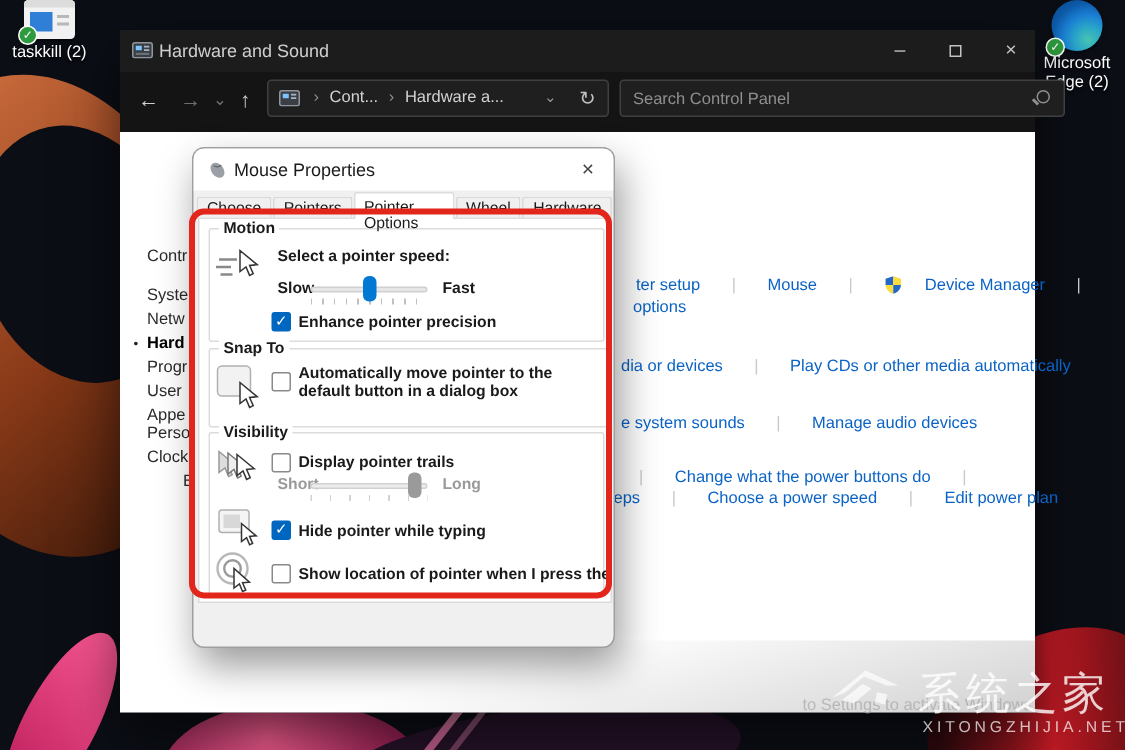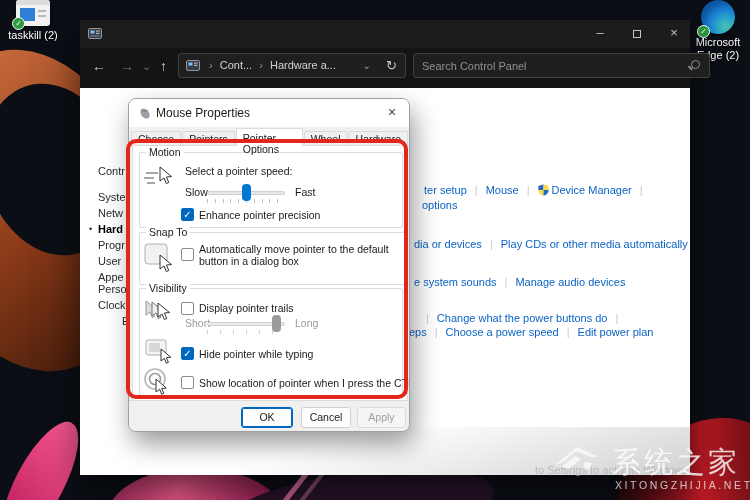--- a/index.html
+++ b/index.html
@@ -56,33 +56,33 @@
     border-radius:3px; color:#d2d2d2; font-size:11px; }
   .crumb-sep { color:#8f8f8f; padding:0 4px; }
   .cp-content { position:absolute; left:0; top:68px; right:0; bottom:0; background:#fff; }
   .cp-fade { position:absolute; left:0; right:0; bottom:0; height:48px;
     background:linear-gradient(165deg,rgba(0,0,0,0) 40%,rgba(0,0,0,.18) 100%); }
   .s-item { position:absolute; left:18px; font-size:11px; color:#2b2b2b; white-space:nowrap;text-align:center; }
   .s-item.active { font-weight:bold; color:#000; }
   .s-bullet { position:absolute; left:9px; font-size:9px; color:#222; }
   .lnk { font-size:11px; color:#0b63c5; text-decoration:none; white-space:nowrap; }
   .sep { font-size:11px; color:#c9c9c9; }
-  .lrow { position:absolute; display:flex; gap:8px; align-items:center; white-space:nowrap;padding-left:12px; }
+  .lrow { position:absolute; display:flex; gap:21px; align-items:center; white-space:nowrap;padding-left:12px; }
 
   
   #dlg { left:128px; top:98px; width:282px; height:334px; background:#f0f0f0; border:1px solid #9f9f9f;
     border-radius:8px; box-shadow:4px 12px 26px rgba(0,0,0,.4); z-index:4; overflow:hidden; }
   .d-title { position:absolute; left:0; top:0; right:0; height:28px; background:#fff; }
   .d-title .t { position:absolute; left:27px; top:7px; font-size:12px; color:#1a1a1a; }
   .d-close { position:absolute; right:8px; top:5px; font-size:14px; color:#444; width:18px; text-align:center; }
   .tabs { position:absolute; left:2px; top:29px; display:flex; align-items:flex-end; height:18px; }
   .tab { font-size:10.5px; color:#1a1a1a; padding:2px 6px 3px; border:1px solid #d9d9d9; border-bottom:none;
     background:#f0f0f0; border-radius:2px 2px 0 0; margin-right:1px; height:15px; line-height:11px; }
   .tab.active { background:#fff; height:18px; padding-top:4px; border-color:#dcdcdc; position:relative; z-index:2; }
-  .page { position:absolute; left:3px; top:46px; width:276px; height:257px; background:#fff; border:1px solid #dcdcdc; }
+  .page { position:absolute; left:3px; top:46px; width:276px; height:257px; background:#fff; border:1px solid #dcdcdc;font-weight:bold; }
   .grp { position:absolute; border:1px solid #dcdcdc; border-radius:2px; }
   .grp .gl { position:absolute; top:-7px; left:6px; background:#fff; padding:0 3px; font-size:10.5px; color:#1a1a1a; }
   .dtx { position:absolute; font-size:10.5px; color:#1a1a1a; white-space:nowrap; }
   .dtx.gray { color:#9a9a9a; }
   .cb { position:absolute; width:13px; height:13px; border:1px solid #8a8a8a; border-radius:2px; background:#fff; }
   .cb.on { background:#0067c0; border-color:#0067c0; color:#fff; font-size:10px; line-height:12px; text-align:center; }
   .track { position:absolute; height:4px; width:78px; background:#e6e6e6; border:1px solid #d0d0d0; border-radius:2px; }
   .ticks { position:absolute; height:4px; width:78px;
     background:repeating-linear-gradient(90deg,#c0c0c0 0 1px,transparent 1px 7.8px); }
   .thumb { position:absolute; width:9px; height:17px; border-radius:4px; background:#0078d4; }
@@ -141,20 +141,21 @@
 
   <div id="cp" class="abs">
     <div class="cp-title">
       <svg class="abs" style="left:8px;top:8px;" width="14" height="11" viewBox="0 0 14 11">
         <rect x="0.5" y="0.5" width="13" height="10" rx="1.5" fill="#3a3f46" stroke="#8f969e"></rect>
         <rect x="2.5" y="2.5" width="4" height="3" fill="#7cc4ff"></rect>
         <rect x="8" y="2.5" width="3.5" height="1.2" fill="#aab2ba"></rect>
         <rect x="8" y="4.8" width="3.5" height="1.2" fill="#aab2ba"></rect>
         <rect x="2.5" y="7.2" width="9" height="1.4" fill="#6c737b"></rect>
       </svg>
+      <span class="t">Hardware and Sound</span>
       <span class="wbtn" style="left:503px;"><span>–</span></span>
       <span class="wbtn" style="left:540px;"><span class="sq"></span></span>
       <span class="wbtn" style="left:577px;"><span>×</span></span>
     </div>
 
     <div class="cp-toolbar">
       <span class="navg" style="left:12px;">←</span>
       <span class="navg dim" style="left:40px;">→</span>
       <span class="navg dim" style="left:62px;font-size:11px;top:12px;">⌄</span>
       <span class="navg" style="left:80px;">↑</span>
@@ -316,25 +317,20 @@
         <svg class="abs" style="left:3px;top:78px;" width="32" height="30" viewBox="0 0 32 30">
           <circle cx="12" cy="12" r="10" fill="none" stroke="#b8b8b8" stroke-width="1.6"></circle>
           <circle cx="12" cy="12" r="5.5" fill="none" stroke="#9a9a9a" stroke-width="1.6"></circle>
           <path d="M13 12 L13 25 L16.6 22.3 L18.7 27.3 L20.8 26.4 L18.7 21.5 L23.3 21.1 Z" fill="#fff" stroke="#333" stroke-width="1"></path>
         </svg>
         <span class="cb" style="left:41px;top:87px;"></span>
         <span class="dtx" style="left:59px;top:88px;">Show location of pointer when I press the CTRL key</span>
       </div>
     </div>
 
-    <div class="d-btnbar">
-      <span class="dbtn primary" style="left:112px;width:52px;">OK</span>
-      <span class="dbtn" style="left:172px;width:50px;">Cancel</span>
-      <span class="dbtn disabled" style="left:228px;width:49px;">Apply</span>
-    </div>
   </div>
 
   <div id="redbox" class="abs"></div>
 
   <span class="abs wm-act" style="left:519px;top:464px;margin-left:16px;">to Settings to activate Windows.</span>
   <svg class="abs" style="left:551px;top:443px;z-index:6;opacity:.7;" width="52" height="32" viewBox="0 0 52 32">
     <path d="M4 22 L26 4 L48 14 L40 14 L25 8 L12 19 Z" fill="#fff"></path>
     <path d="M10 24 L24 13 L30 16 L18 26 Z" fill="#fff"></path>
     <rect x="33" y="19" width="7" height="7" fill="#fff" transform="rotate(12 36 22)"></rect>
   </svg>

